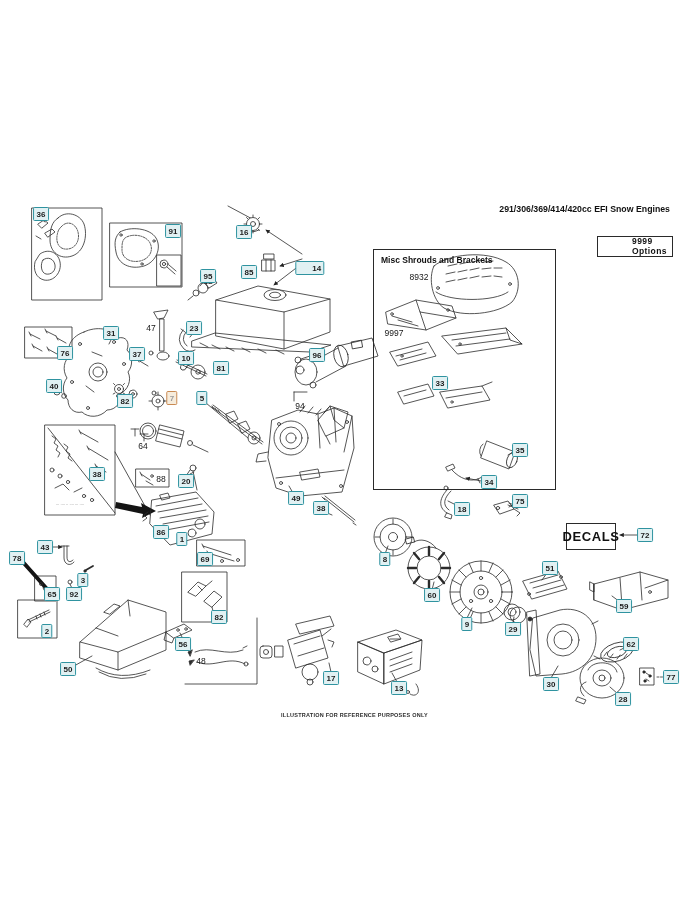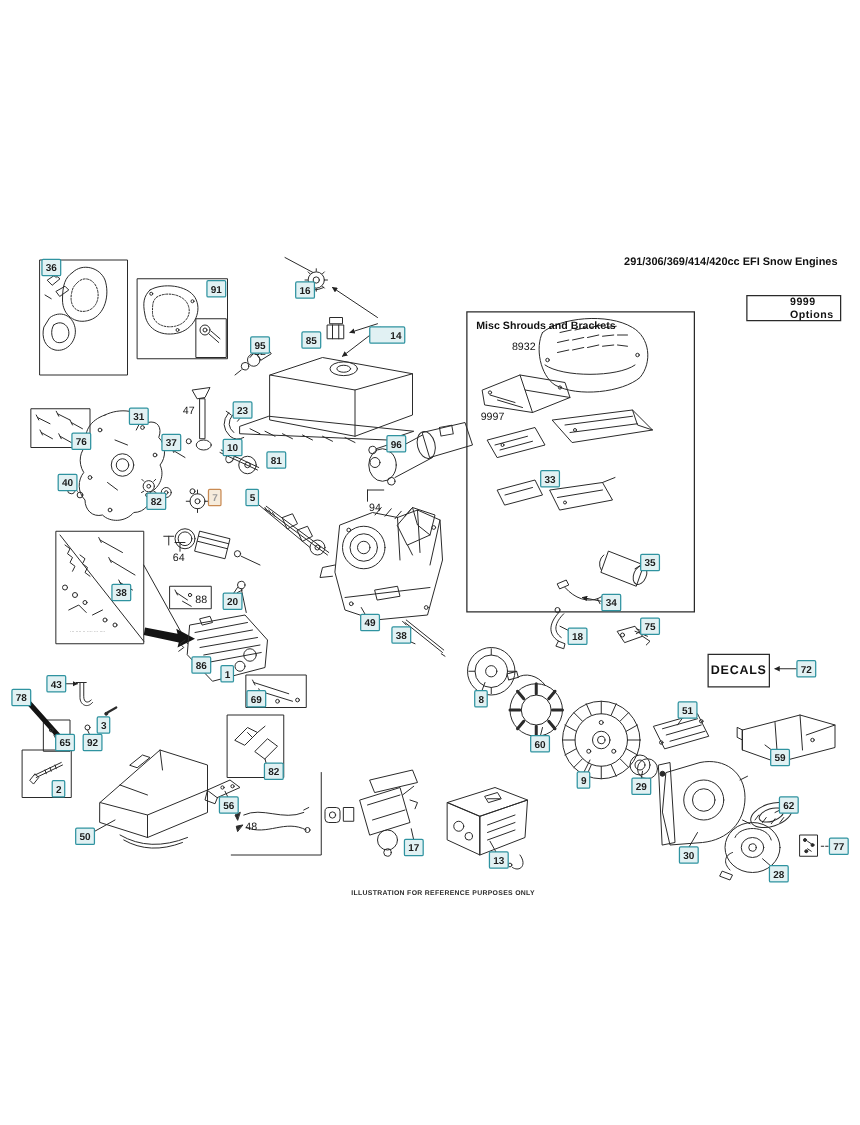--- a/index.html
+++ b/index.html
@@ -4,21 +4,21 @@
 <style>
   html,body{margin:0;padding:0;background:#fff;}
   .stage{position:relative;width:688px;height:900px;background:#ffffff;overflow:hidden;
          font-family:"Liberation Sans",sans-serif;}
   .artwork{position:absolute;left:0;top:0;z-index:1;}
   .panel{position:absolute;border:1px solid #2a2a2a;background:transparent;z-index:2;box-sizing:border-box;}
   .panel-label{font:600 8.5px "Liberation Sans",sans-serif;color:#111;}
   #misc-panel-label{position:absolute;left:7px;top:5px;}
   #options-panel{display:flex;align-items:flex-end;justify-content:center;letter-spacing:.4px;padding-left:34px;}
   #decals-panel{display:flex;align-items:center;justify-content:center;border-width:1.3px;}
-  #decals-panel .panel-label{font-size:10px;letter-spacing:.6px;}
+  #decals-panel .panel-label{font-size:13px;letter-spacing:.6px;}
   .page-title{position:absolute;left:0;right:18px;top:204px;text-align:right;z-index:2;
               font:600 8.75px "Liberation Sans",sans-serif;color:#111;}
   .page-footer{position:absolute;left:281px;top:712px;z-index:2;
                font:600 5.5px "Liberation Sans",sans-serif;color:#2d2d2d;letter-spacing:.25px;}
   .fine-print{position:absolute;left:56px;top:503px;width:66px;z-index:2;overflow:hidden;
               font:400 3.5px "Liberation Sans",sans-serif;color:#4a4a4a;white-space:nowrap;}
   .callout{position:absolute;transform:translate(-50%,-50%);z-index:3;line-height:1;
            font:bold 8px "Liberation Sans",sans-serif;
            padding:1.5px 2.5px;border:1.2px solid var(--callout-border,#2f93a0);
            background:var(--callout-fill,#e1f1f3);color:var(--callout-text,#1c1c1c);

